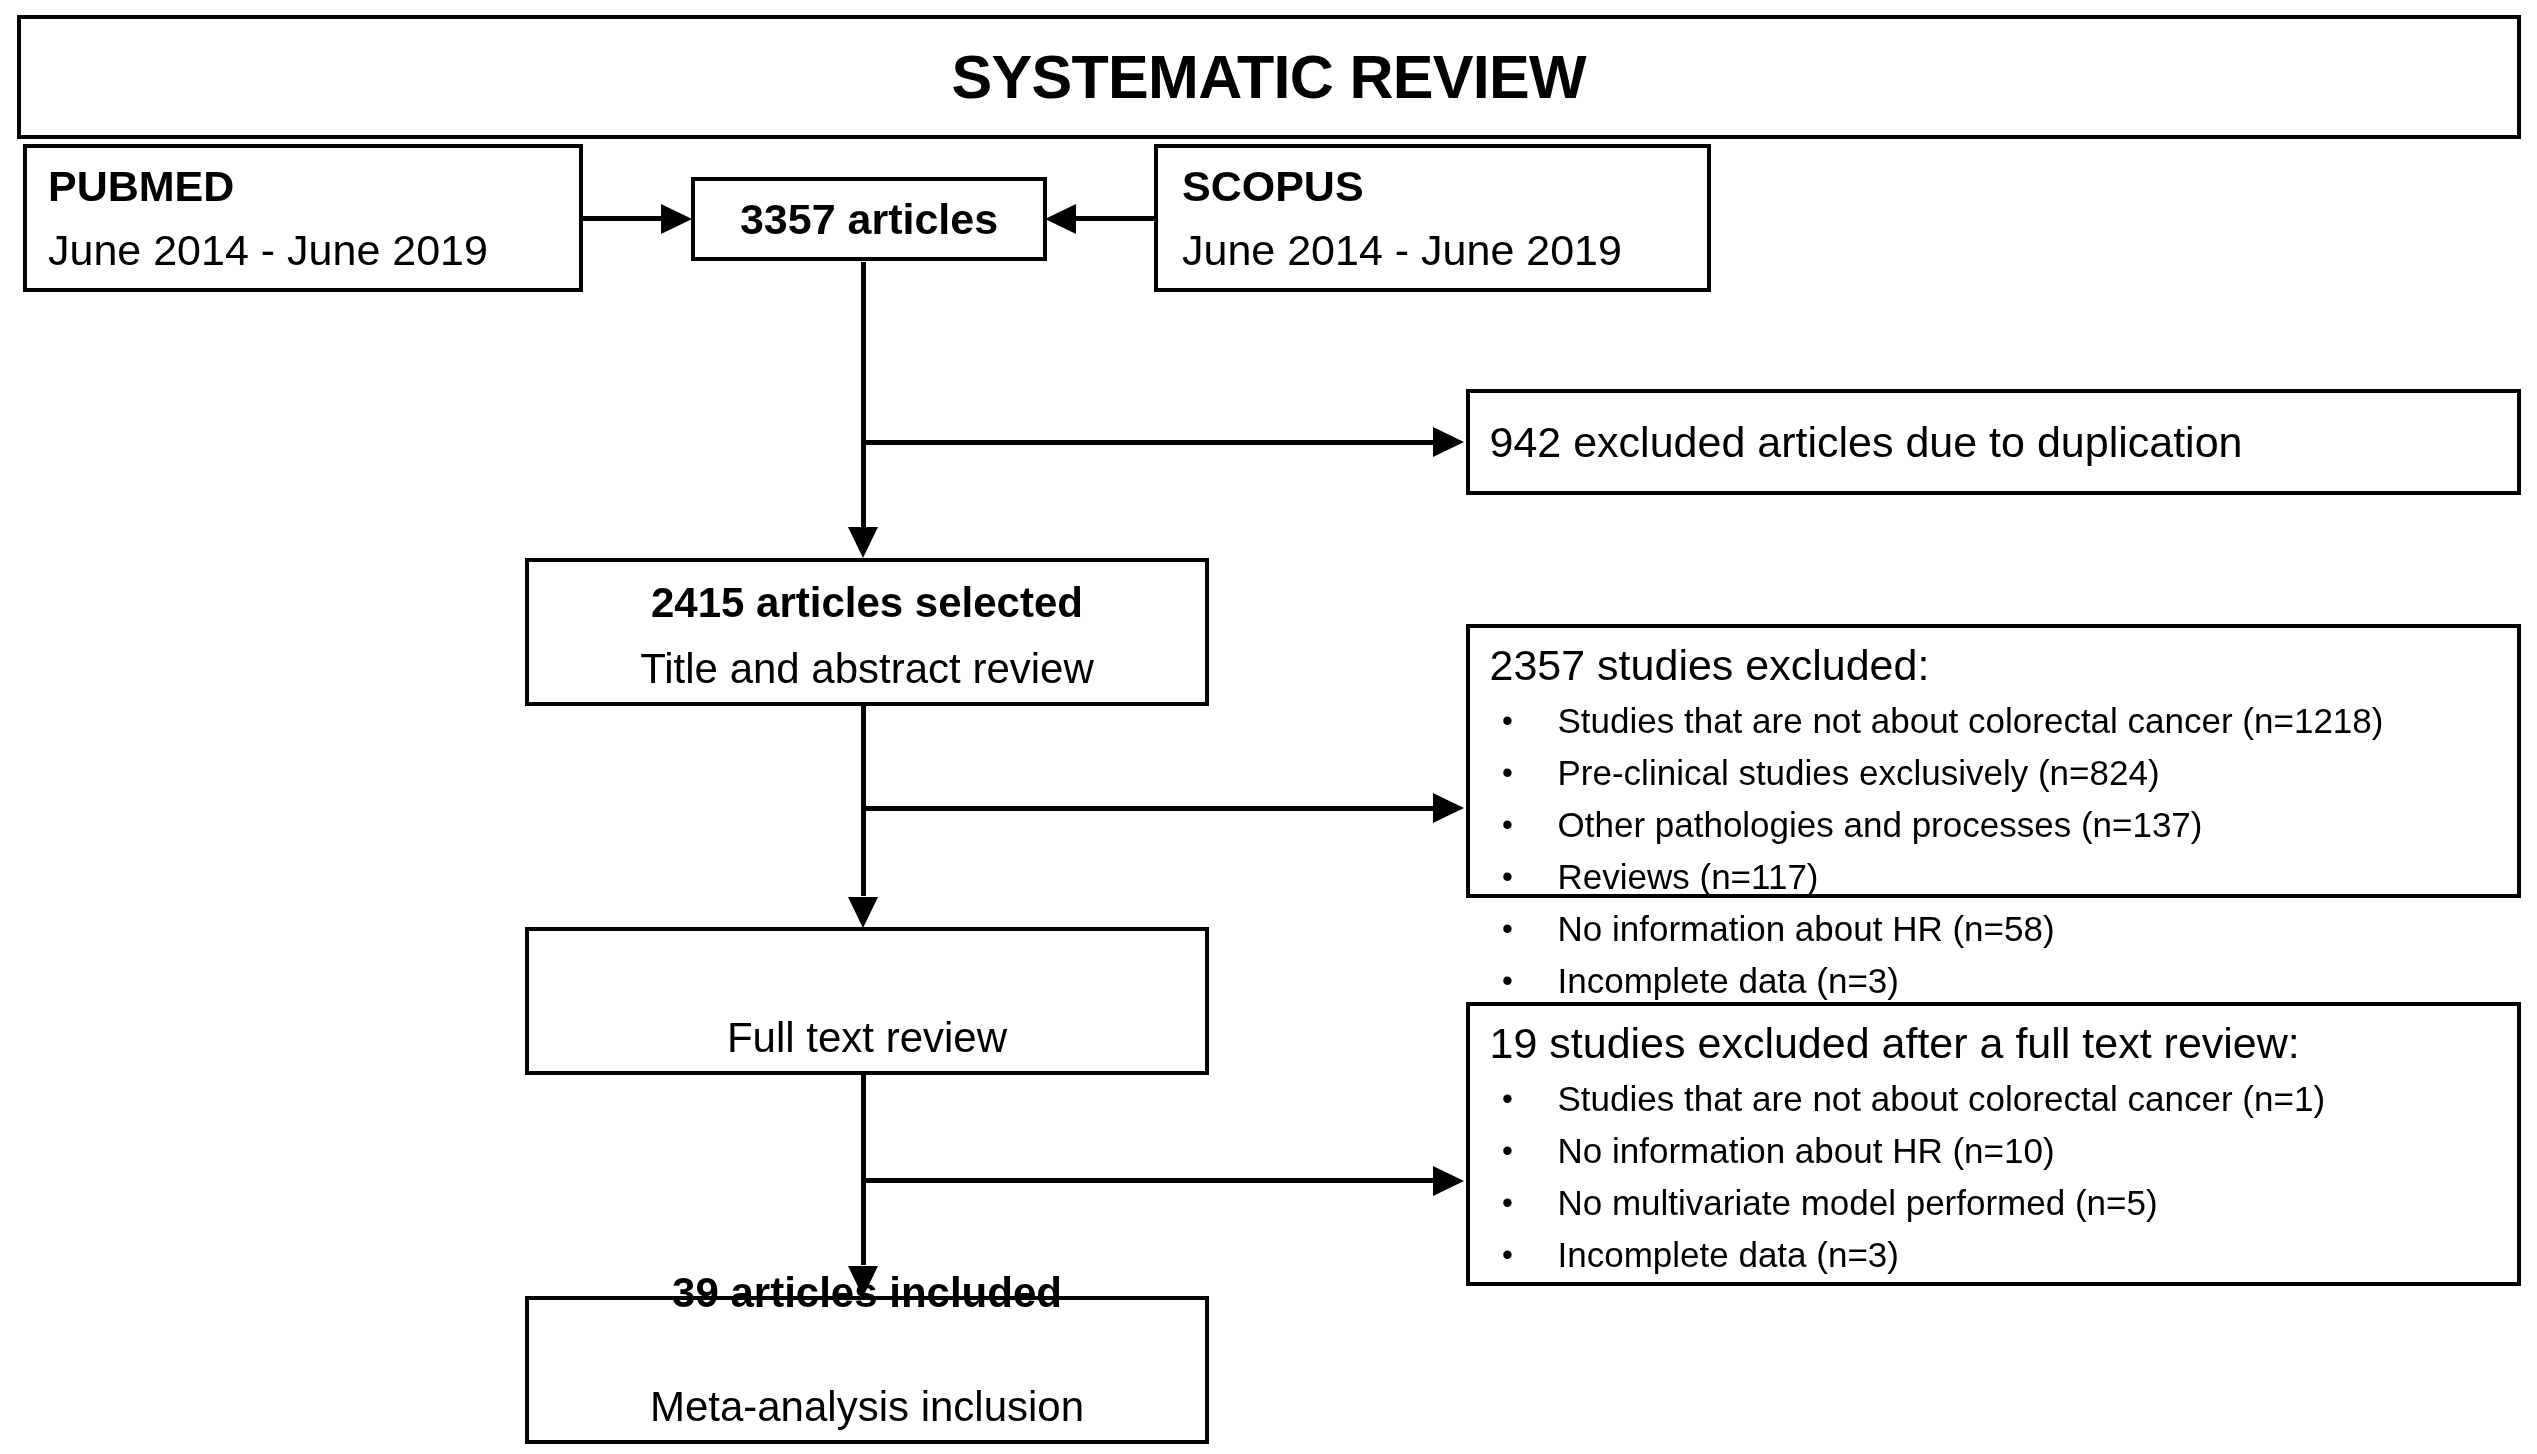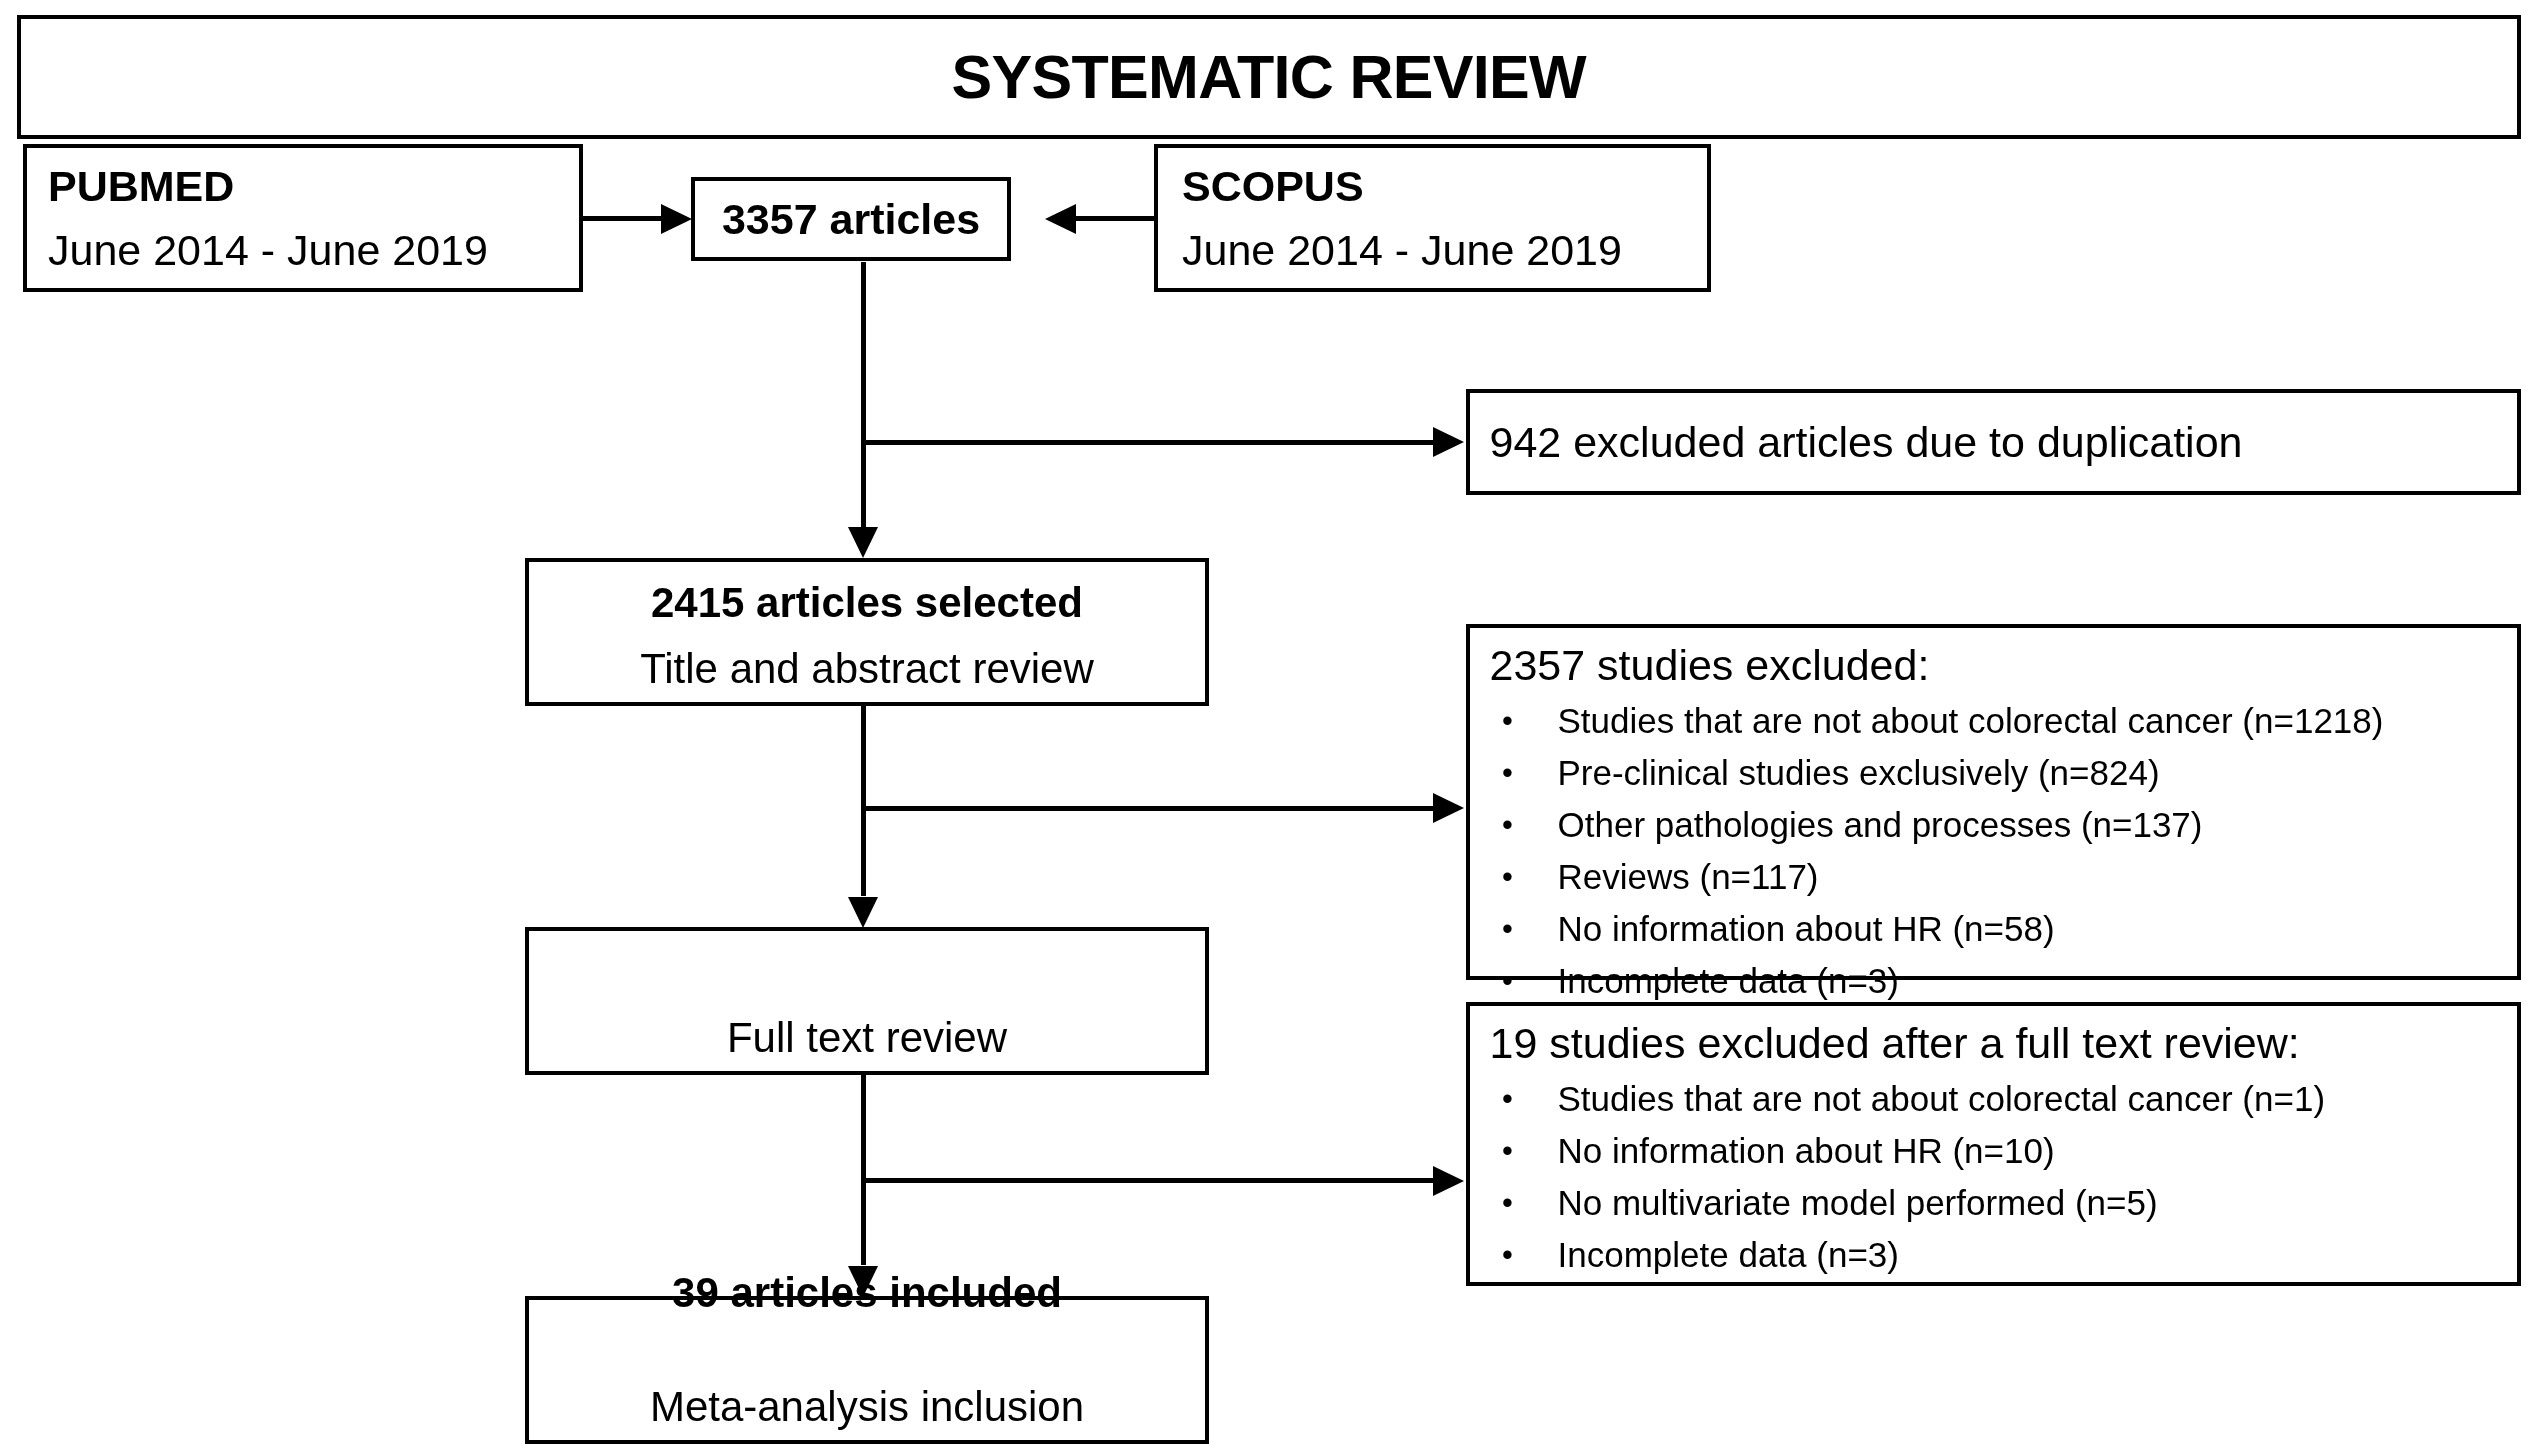--- a/index.html
+++ b/index.html
@@ -30,35 +30,35 @@
   .title-banner{
     left:16.7px;top:14.7px;width:2504px;height:124px;
   }
   .title-banner .t{font-size:61px;font-weight:bold;letter-spacing:-0.7px;}
 
   .pubmed-box{left:23px;top:144px;width:560px;height:148px;padding-left:21px;}
   .scopus-box{left:1154px;top:144px;width:557px;height:148px;padding-left:24px;}
   .src-name{font-size:43px;font-weight:bold;line-height:64px;}
   .src-range{font-size:43px;line-height:64px;}
 
-  .identified-box{left:691px;top:177px;width:320px;height:84px;}
+  .identified-box{left:691px;top:177px;width:356px;height:84px;}
   .identified-box .t{font-size:43px;font-weight:bold;}
 
   .duplicates-box{left:1466px;top:389px;width:1055px;height:106px;padding-left:19.5px;}
   .duplicates-box .t{font-size:43px;}
 
   .stage-box{left:525px;width:684px;height:148px;justify-content:flex-end;}
   .abstract-review-box{top:558px;}
   .fulltext-review-box{top:927px;}
   .included-box{top:1296px;gap:48px;}
   .stage-head{font-size:42px;font-weight:bold;line-height:66px;}
   .stage-sub{font-size:42px;line-height:66px;}
 
   .excl-box{left:1466px;width:1055px;padding:7px 16.7px 5.6px 19.5px;justify-content:flex-start;}
-  .abstract-excluded-box{top:624px;height:356px;}
+  .abstract-excluded-box{top:624px;height:274px;}
   .fulltext-excluded-box{top:1002px;height:284px;}
   .excl-head{font-size:43px;line-height:60px;}
   .excl-list{list-style:none;}
   .excl-list li{
     position:relative;
     padding-left:68px;
     font-size:35px;
     line-height:52px;
   }
   .excl-list .dot{

